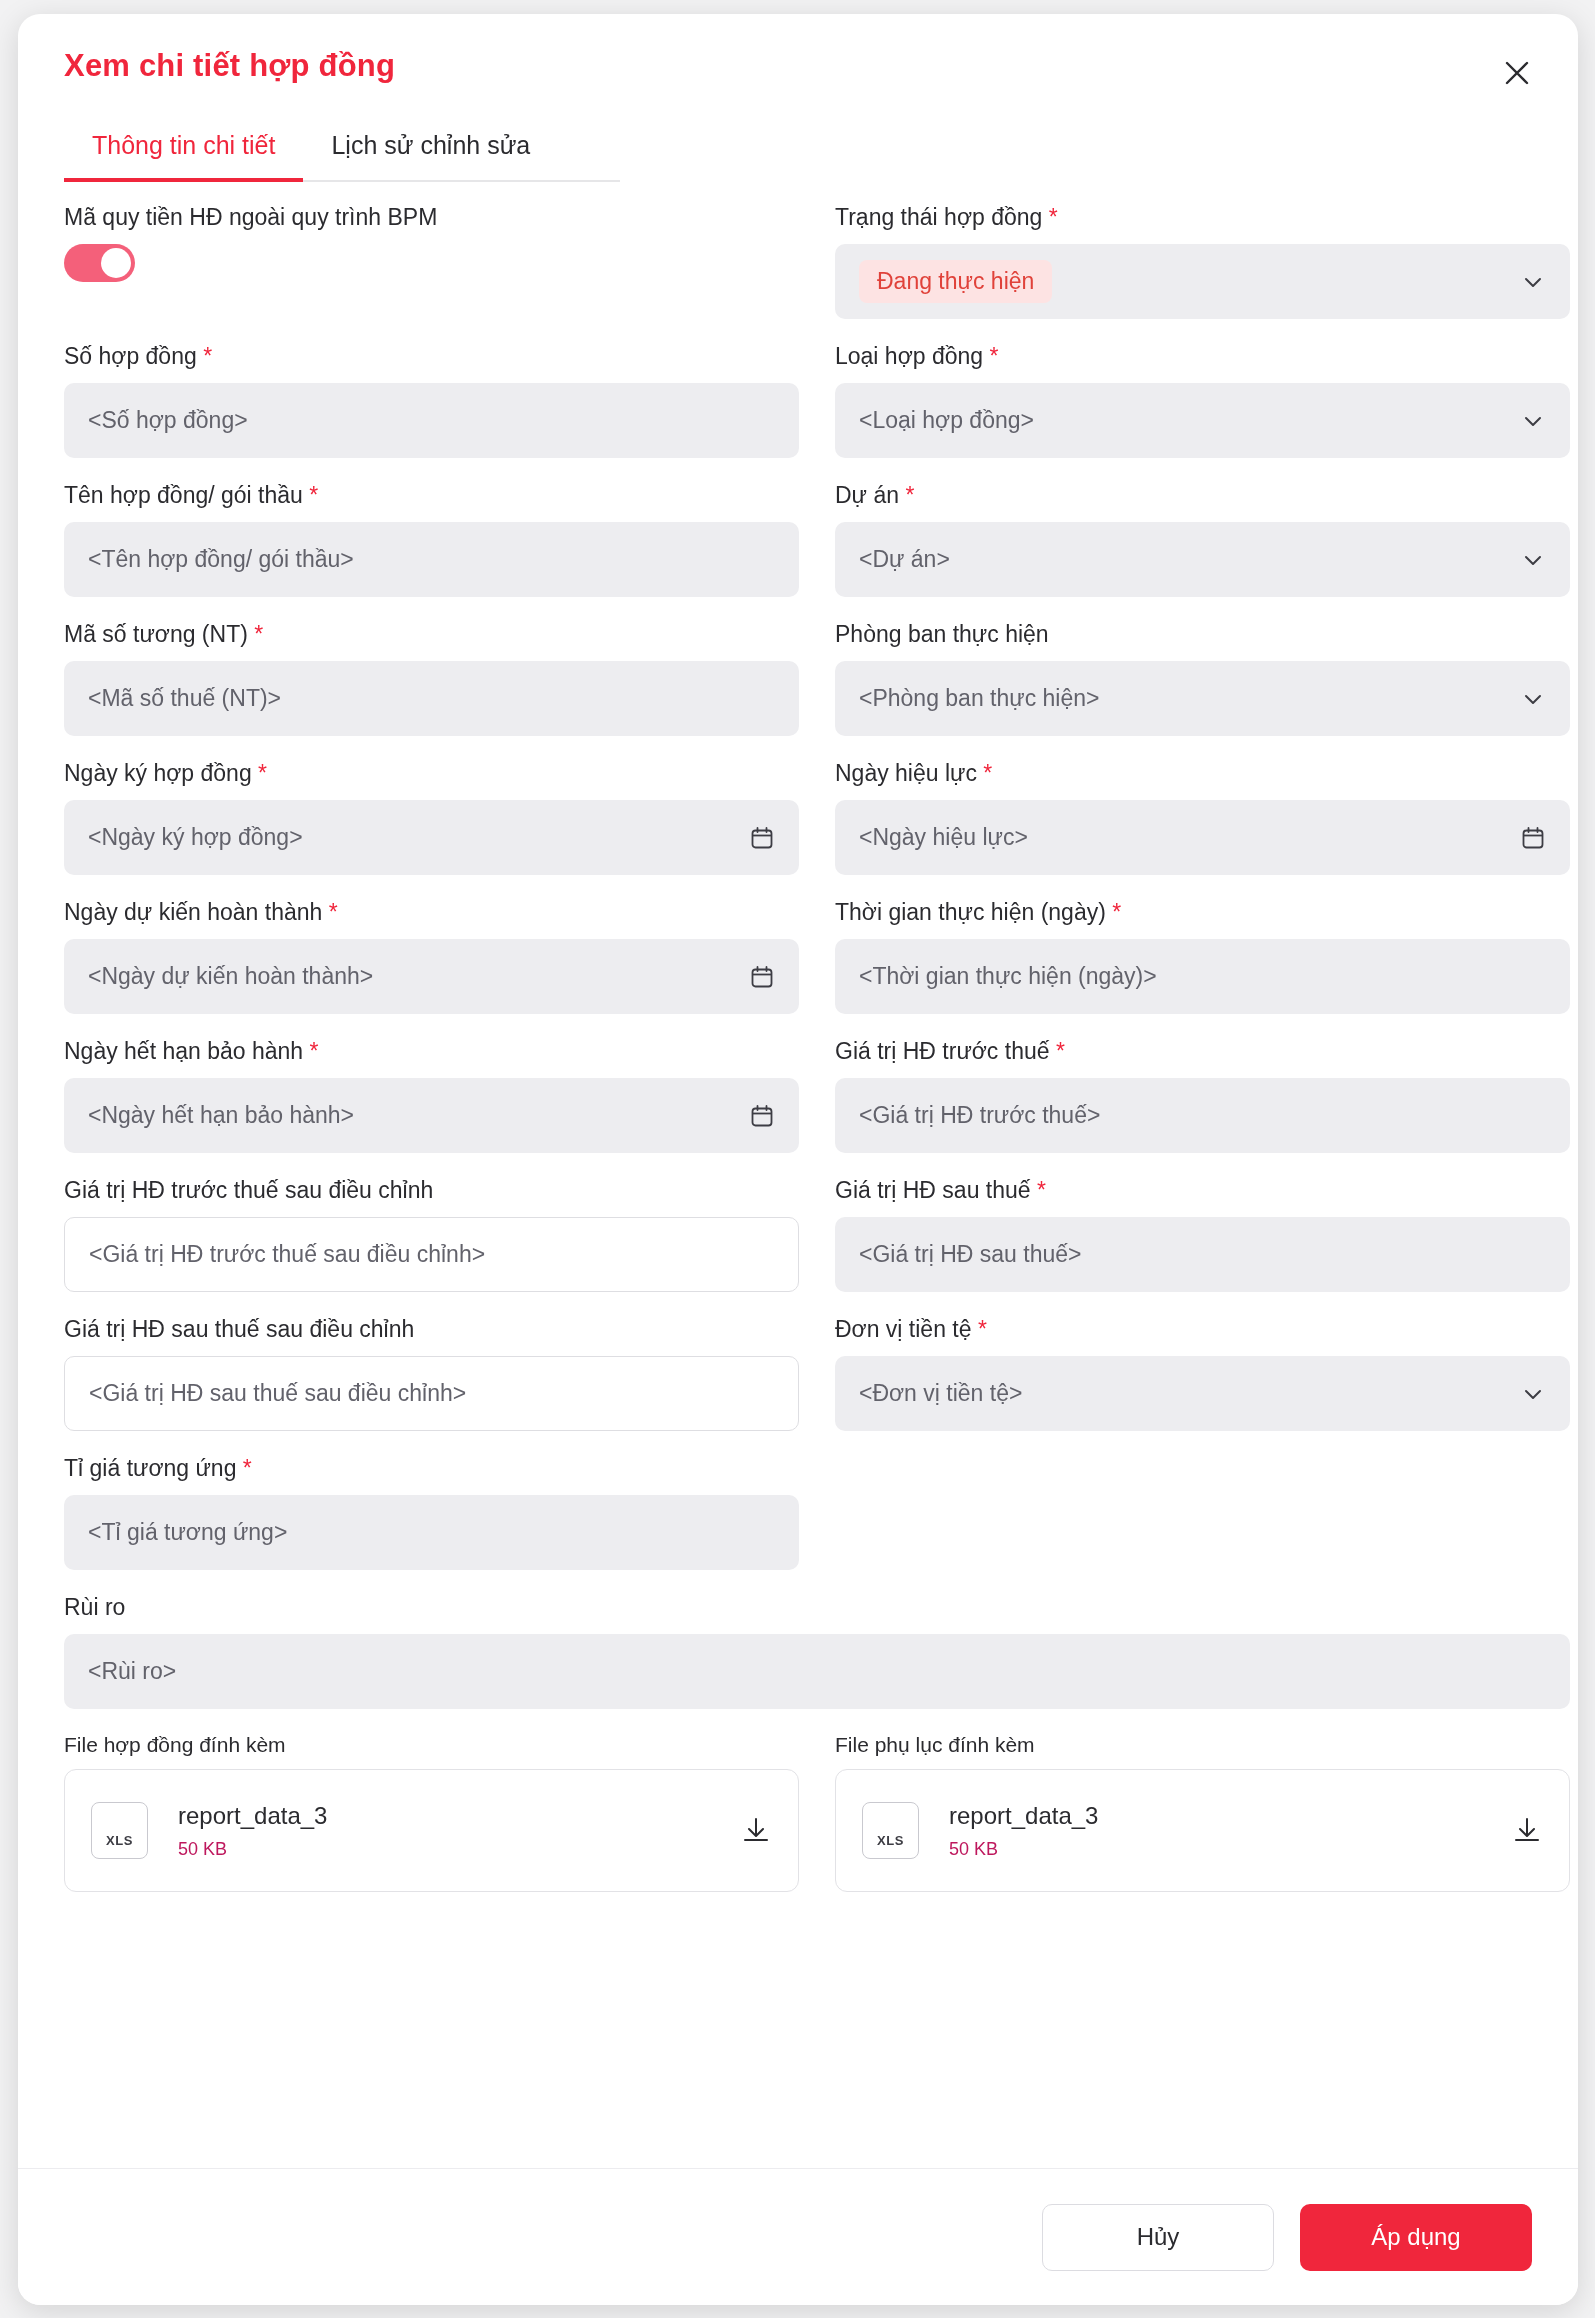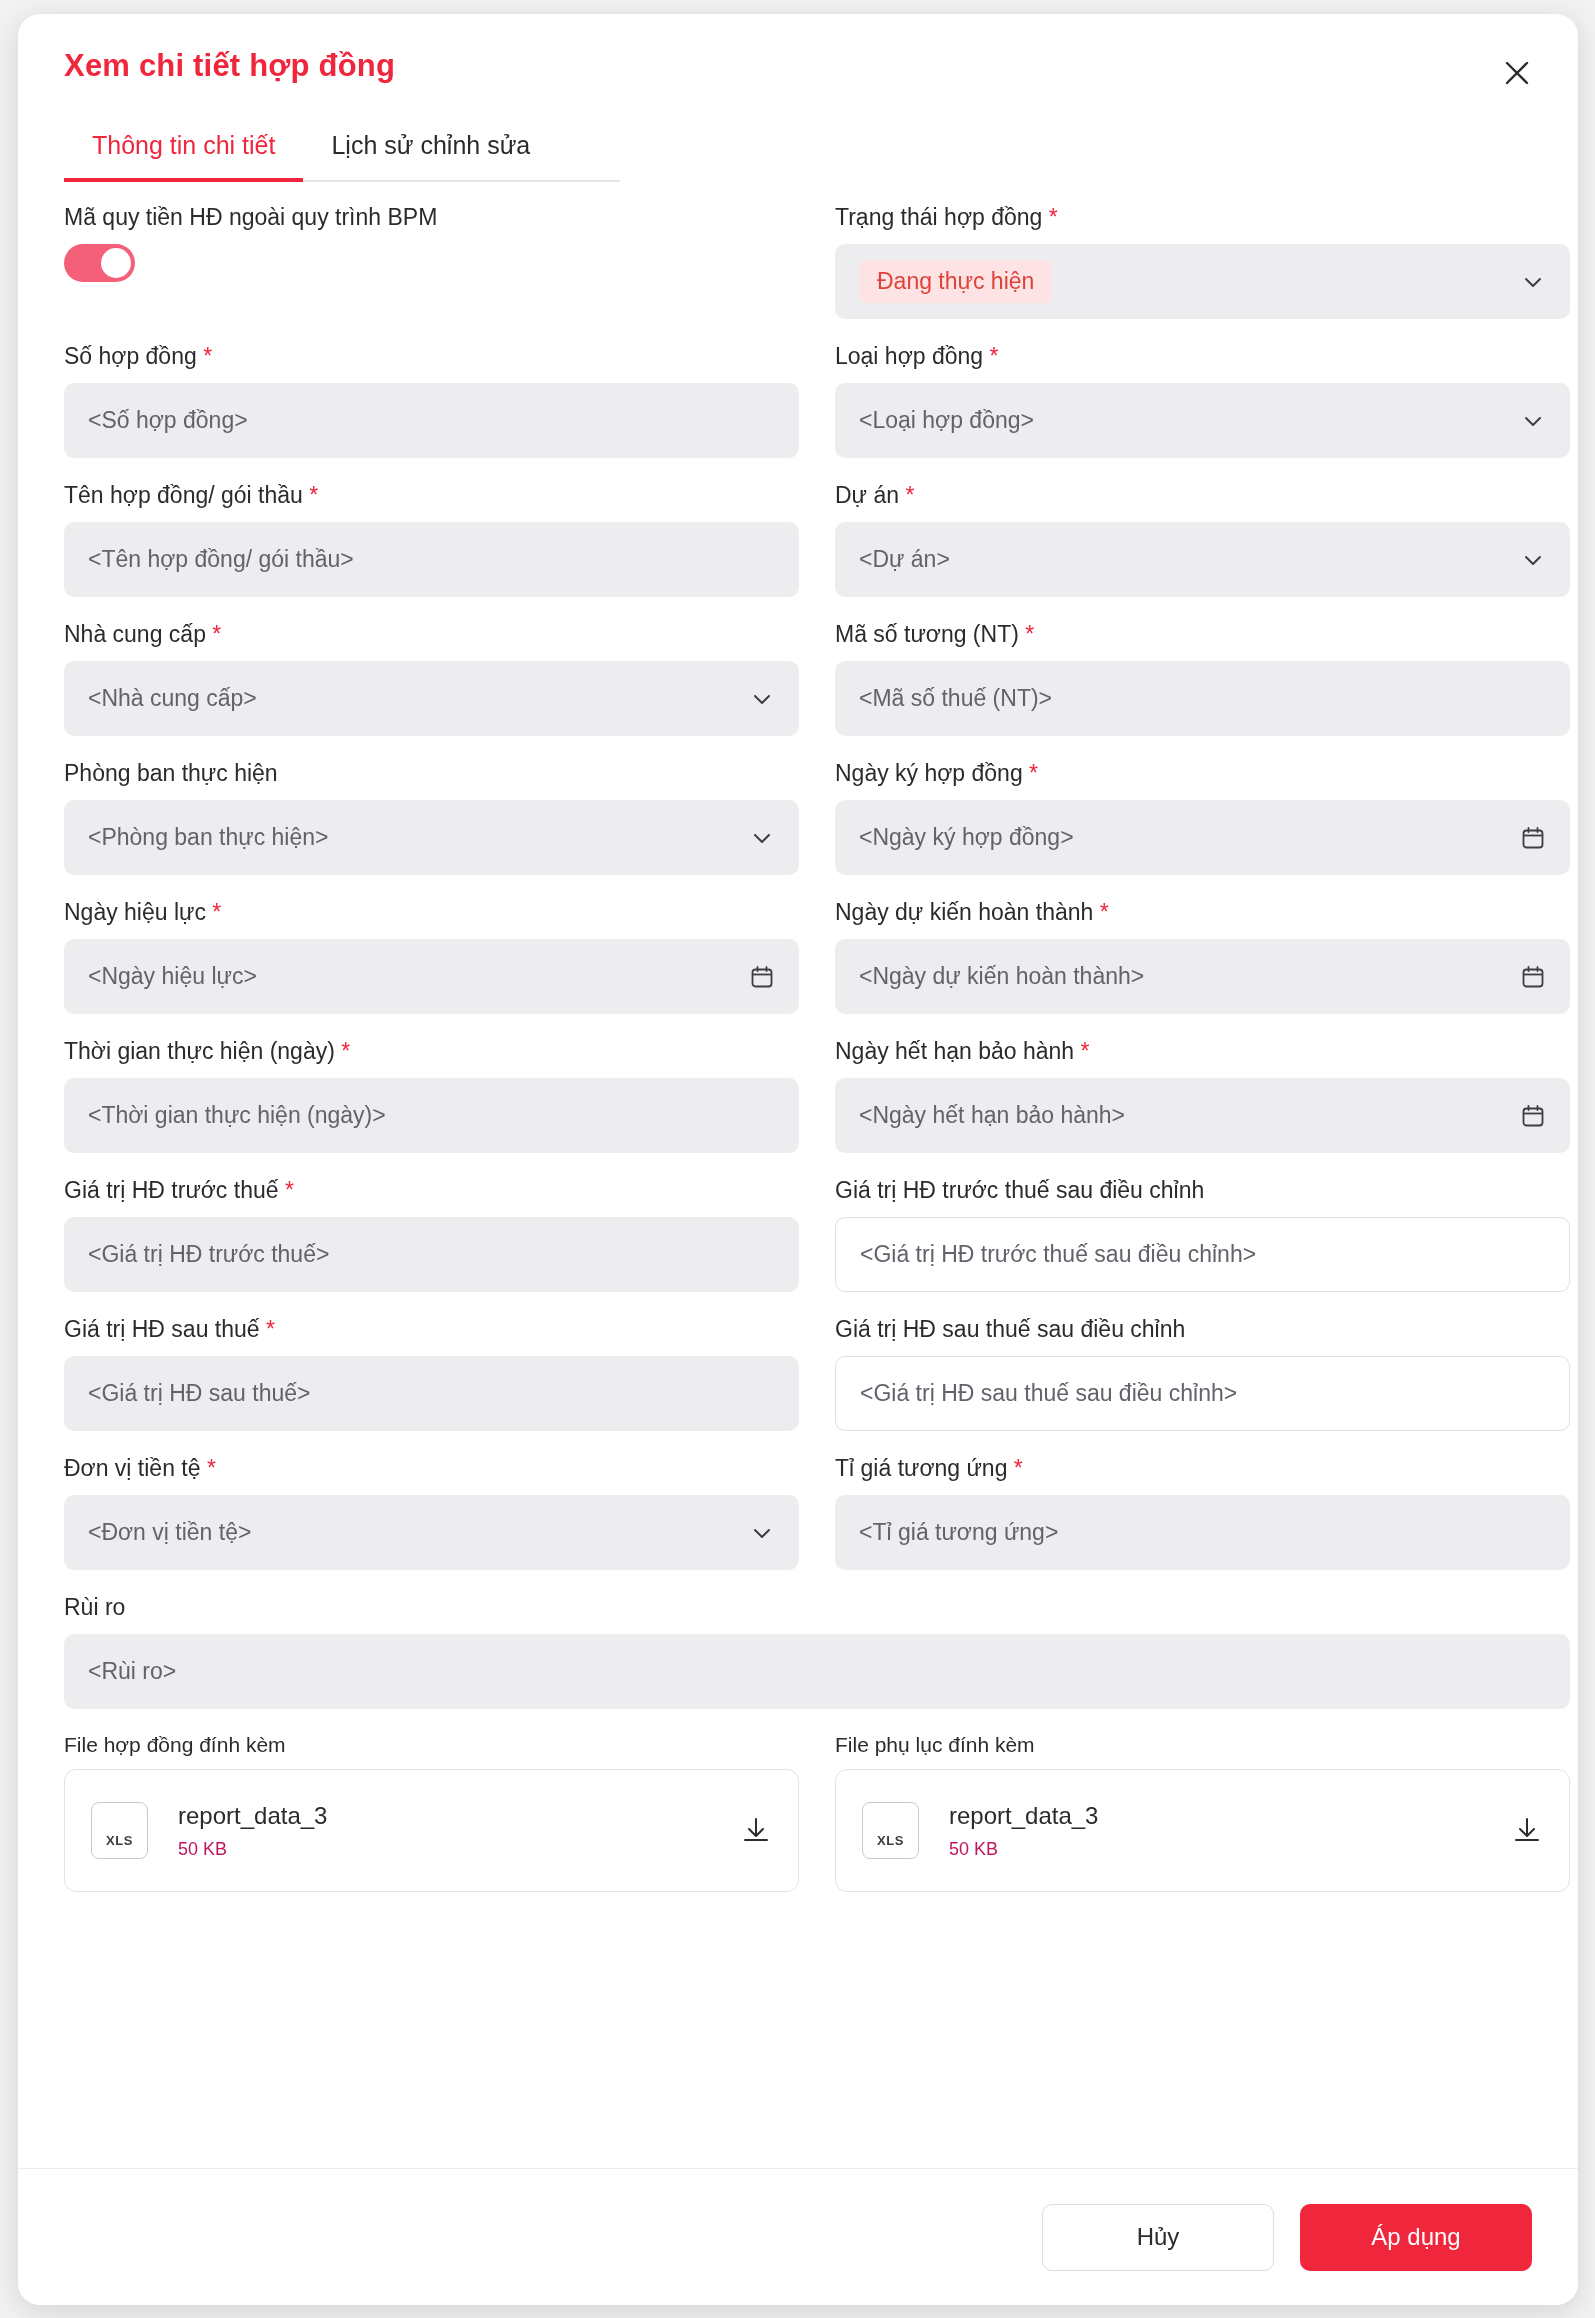--- a/index.html
+++ b/index.html
@@ -279,31 +279,20 @@
         <div class="control">
           <span class="ph">&lt;Dự án&gt;</span>
           <span class="chev">
             <svg width="26" height="26" viewBox="0 0 26 26" fill="none">
                 <path d="M6 10 L13 17 L20 10" stroke="#3d3d44" stroke-width="2" stroke-linecap="round" stroke-linejoin="round"></path>
               </svg>
           </span>
         </div>
       </div>
 
-      <div class="field">
-        <span class="label"><span>Nhà cung cấp</span> <span class="req">*</span></span>
-        <div class="control">
-          <span class="ph">&lt;Nhà cung cấp&gt;</span>
-          <span class="chev">
-            <svg width="26" height="26" viewBox="0 0 26 26" fill="none">
-                <path d="M6 10 L13 17 L20 10" stroke="#3d3d44" stroke-width="2" stroke-linecap="round" stroke-linejoin="round"></path>
-              </svg>
-          </span>
-        </div>
-      </div>
 
       <div class="field">
         <span class="label"><span>Mã số tương (NT)</span> <span class="req">*</span></span>
         <div class="control">
           <span class="ph">&lt;Mã số thuế (NT)&gt;</span>
         </div>
       </div>
 
       <div class="field">
         <span class="label">Phòng ban thực hiện</span>

